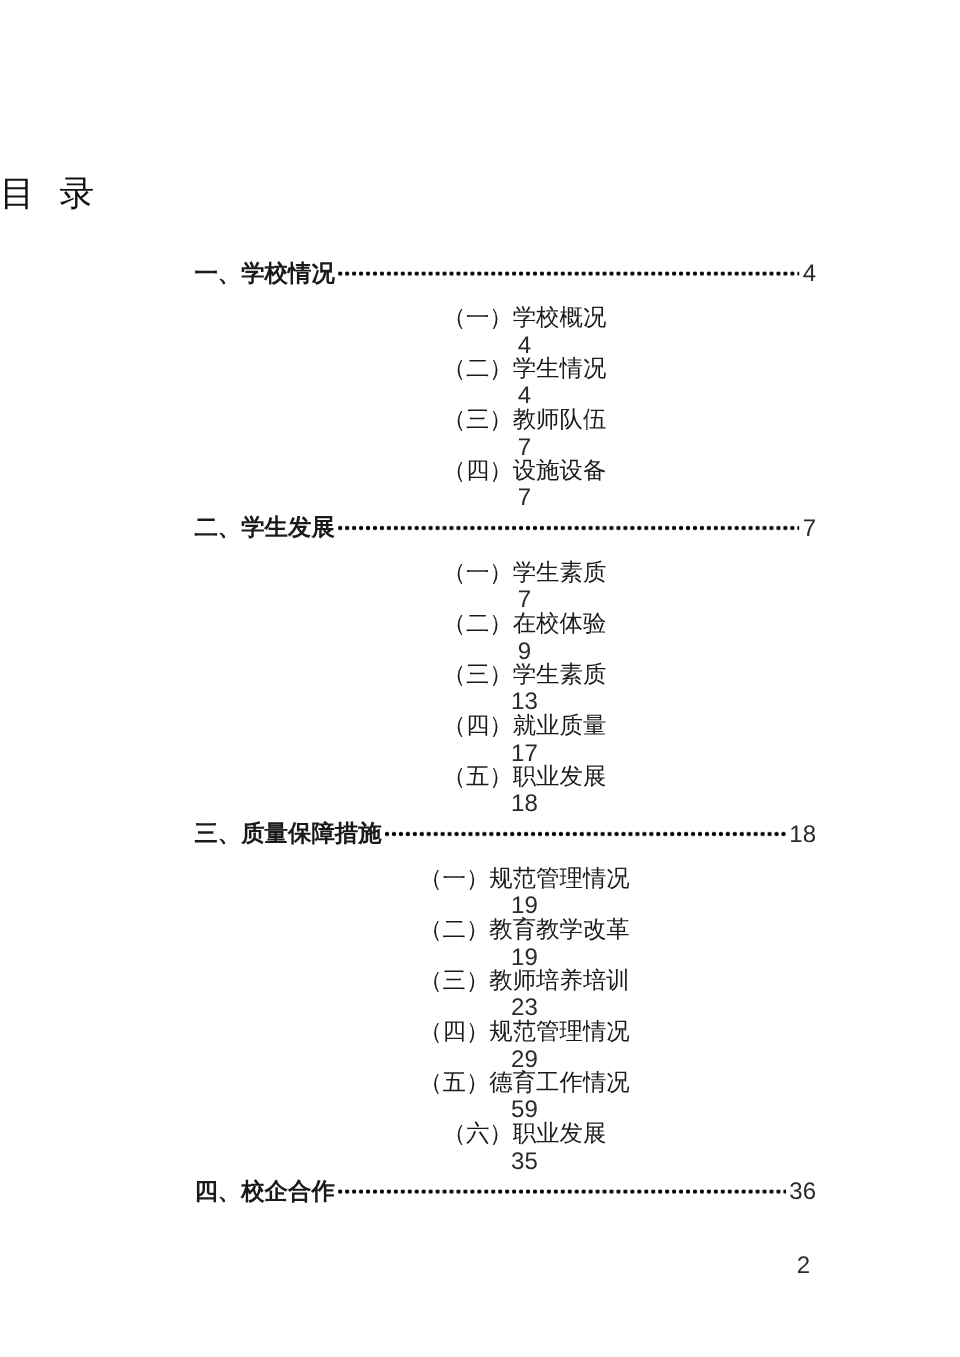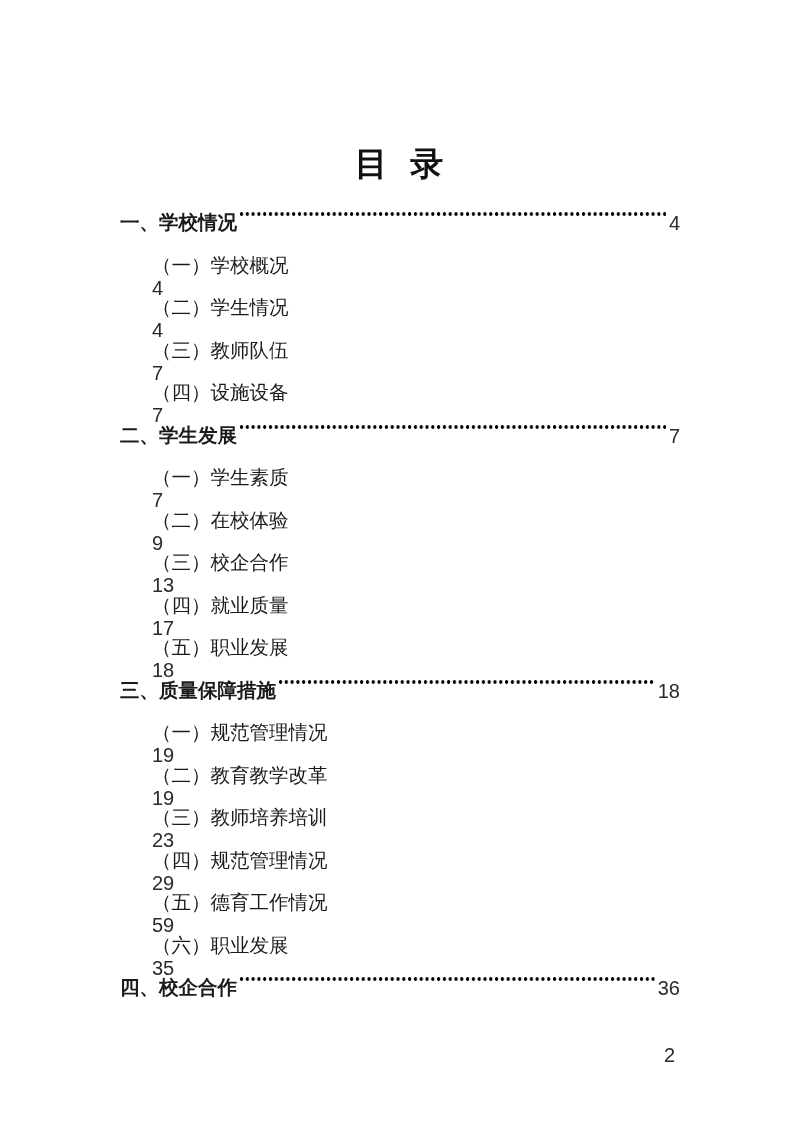--- a/index.html
+++ b/index.html
@@ -19,40 +19,41 @@
     height: 1131px;
     background: #ffffff;
     overflow: hidden;
   }
   .toc-title {
     position: absolute;
     top: 142px;
     left: 0;
     width: 100%;
     margin: 0;
-    text-align: center;
-    font-size: 33px;
-    font-weight: 700;
+    text-align: left;
+    font-size: 29px;
+    font-weight: 400;
     letter-spacing: 2px;
     white-space: pre;
     color: #111;
   }
   .toc-list {
     position: absolute;
     left: 120px;
     top: 203px;
     width: 560px;
   }
   .toc-row {
     display: flex;
-    align-items: flex-start;
+    align-items: center;
     height: 33.5px;
     padding-top: 9px;
     font-size: 19.5px;
     line-height: 1.15;
+    margin-left: 42px;
   }
   .toc-row .label {
     white-space: pre;
     flex: 0 0 auto;
   }
   .toc-row.level1 {
     font-weight: 700;
   }
   .toc-row.level2 {
     padding-left: 32px;
@@ -136,21 +137,21 @@
         <span class="label">（一）学生素质</span>
         <span class="leader"></span>
         <span class="pagenum">7</span>
       </div>
       <div class="toc-row level2">
         <span class="label">（二）在校体验</span>
         <span class="leader"></span>
         <span class="pagenum">9</span>
       </div>
       <div class="toc-row level2">
-        <span class="label">（三）校企合作</span>
+        <span class="label">（三）学生素质</span>
         <span class="leader"></span>
         <span class="pagenum">13</span>
       </div>
       <div class="toc-row level2">
         <span class="label">（四）就业质量</span>
         <span class="leader"></span>
         <span class="pagenum">17</span>
       </div>
       <div class="toc-row level2">
         <span class="label">（五）职业发展</span>

